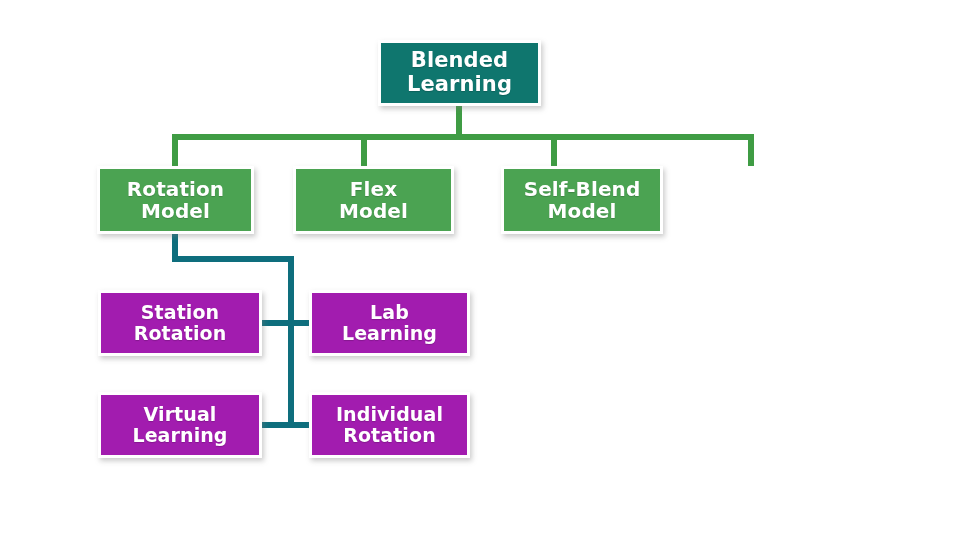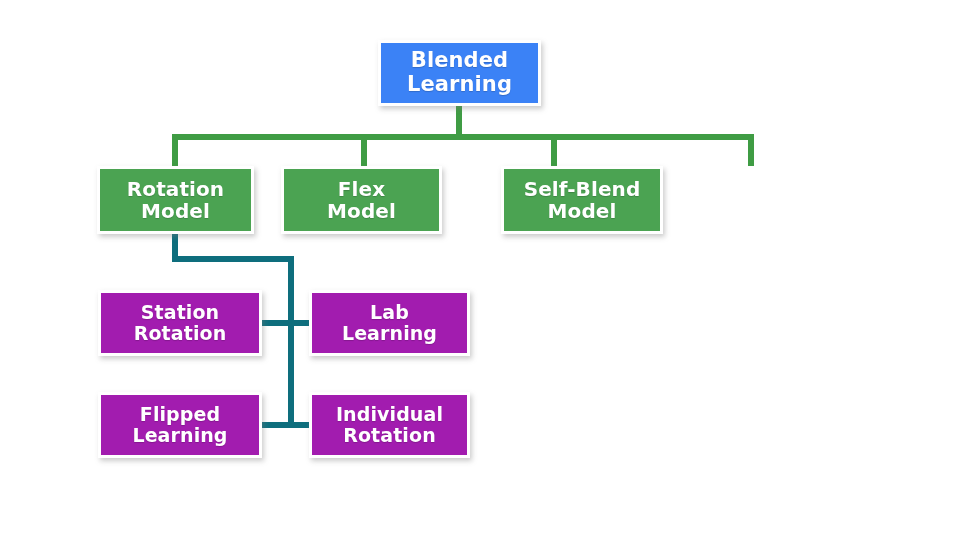--- a/index.html
+++ b/index.html
@@ -42,21 +42,21 @@
     z-index: 3;
     user-select: none;
   }
   .node .label {
     display: block;
     white-space: pre-line;
     text-shadow: 0 1px 1px rgba(0,0,0,0.18);
   }
 
   .node.root {
-    background: #3b82f6;
+    background: #0f766e;
     font-size: 21px;
   }
   .node.level2 {
     background: #4ba352;
     font-size: 20px;
   }
   .node.level3 {
     background: #a21caf;
     font-size: 19px;
   }
@@ -84,39 +84,39 @@
 
   <div class="node root" style="left:378px; top:40px; width:163px; height:66px;">
     <span class="label">Blended
 Learning</span>
   </div>
 
   <div class="node level2" style="left:97px; top:166px; width:157px; height:68px;">
     <span class="label">Rotation
 Model</span>
   </div>
-  <div class="node level2" style="left:281px; top:166px; width:161px; height:68px;">
+  <div class="node level2" style="left:293px; top:166px; width:161px; height:68px;">
     <span class="label">Flex
 Model</span>
   </div>
   <div class="node level2" style="left:501px; top:166px; width:162px; height:68px;">
     <span class="label">Self-Blend
 Model</span>
   </div>
 
   <div class="node level3" style="left:98px; top:290px; width:164px; height:66px;">
     <span class="label">Station
 Rotation</span>
   </div>
   <div class="node level3" style="left:309px; top:290px; width:161px; height:66px;">
     <span class="label">Lab
 Learning</span>
   </div>
   <div class="node level3" style="left:98px; top:392px; width:164px; height:66px;">
-    <span class="label">Flipped
+    <span class="label">Virtual
 Learning</span>
   </div>
   <div class="node level3" style="left:309px; top:392px; width:161px; height:66px;">
     <span class="label">Individual
 Rotation</span>
   </div>
 
 </div>
 
 </body></html>

